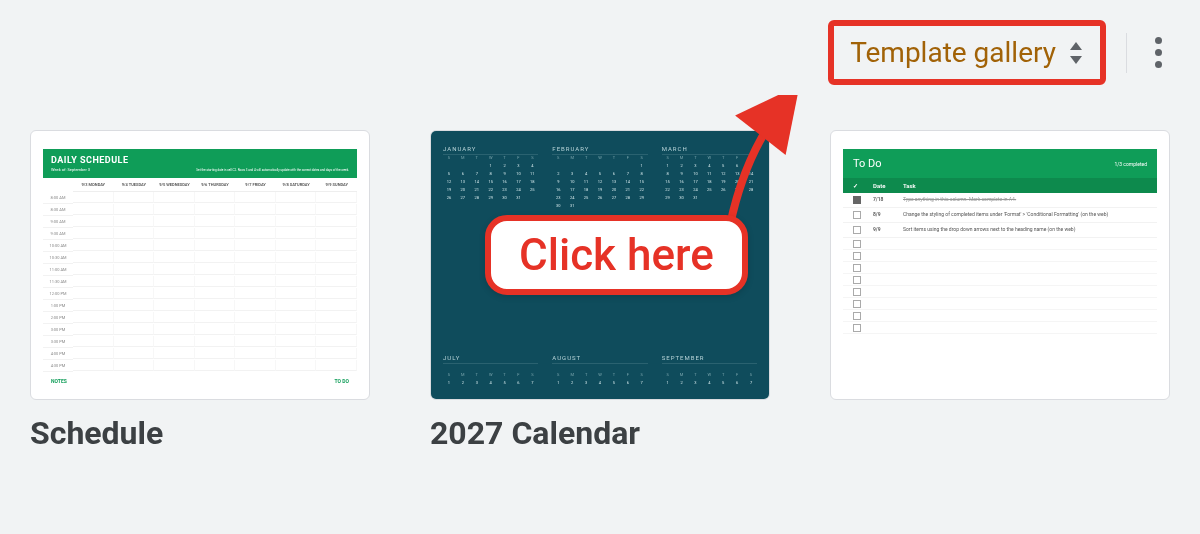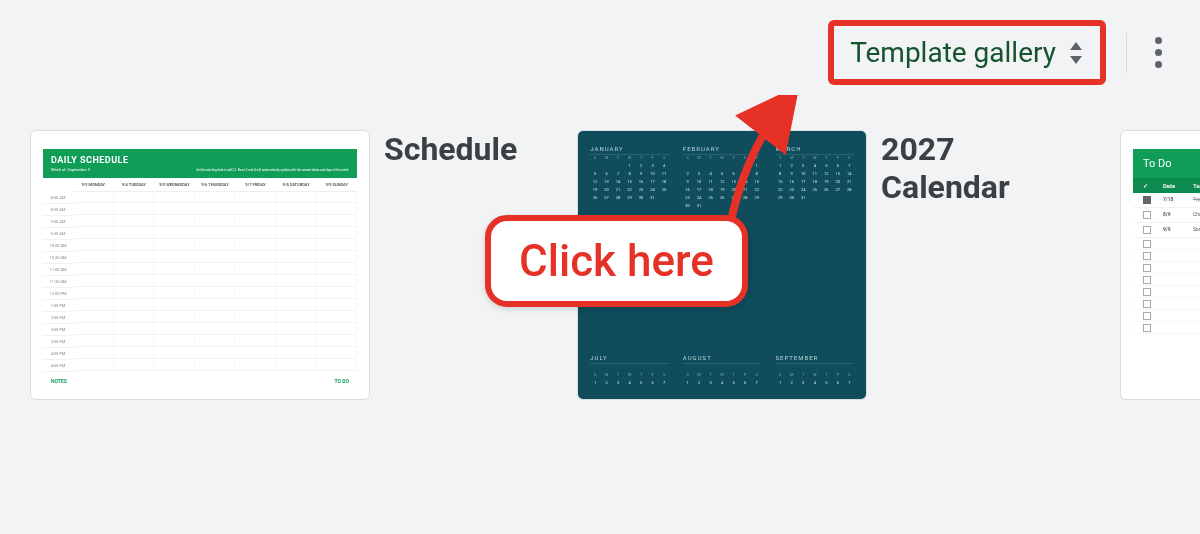--- a/index.html
+++ b/index.html
@@ -21,21 +21,21 @@
     }
     .template-gallery-btn {
       display: flex;
       align-items: center;
       gap: 12px;
       padding: 10px 16px;
       border: 6px solid #e63226;
       border-radius: 6px;
       background: #f1f3f4;
       cursor: pointer;
-      color: #14532d;
+      color: #a16207;
       font-size: 28px;
       font-weight: 400;
     }
     .sort-icon {
       display: flex;
       flex-direction: column;
       gap: 2px;
       color: #5f6368;
     }
     .sort-icon svg { width: 16px; height: 10px; }
@@ -59,21 +59,21 @@
     }
     .templates-row {
       position: absolute;
       top: 130px;
       left: 30px;
       display: flex;
       gap: 60px;
     }
     .template-item {
       display: flex;
-      flex-direction: row;
+      flex-direction: column;
       gap: 14px;
     }
     .template-card {
       width: 340px;
       height: 270px;
       background: #fff;
       border: 1px solid #dadce0;
       border-radius: 6px;
       overflow: hidden;
       cursor: pointer;
@@ -205,21 +205,21 @@
     .todo-spacer { height: 12px; border-bottom: 1px solid #f5f5f5; display:grid; grid-template-columns:20px 30px 1fr; padding:0 10px; align-items:center;}
 
     
     .callout {
       position: absolute;
       top: 215px;
       left: 485px;
       background: #fff;
       border: 6px solid #e63226;
       border-radius: 22px;
-      padding: 14px 28px;
+      padding: 8px 28px;
       color: #e63226;
       font-size: 44px;
       font-weight: 500;
       z-index: 10;
       box-shadow: 0 2px 6px rgba(0,0,0,0.15);
     }
     .arrow {
       position: absolute;
       top: 95px;
       left: 715px;

